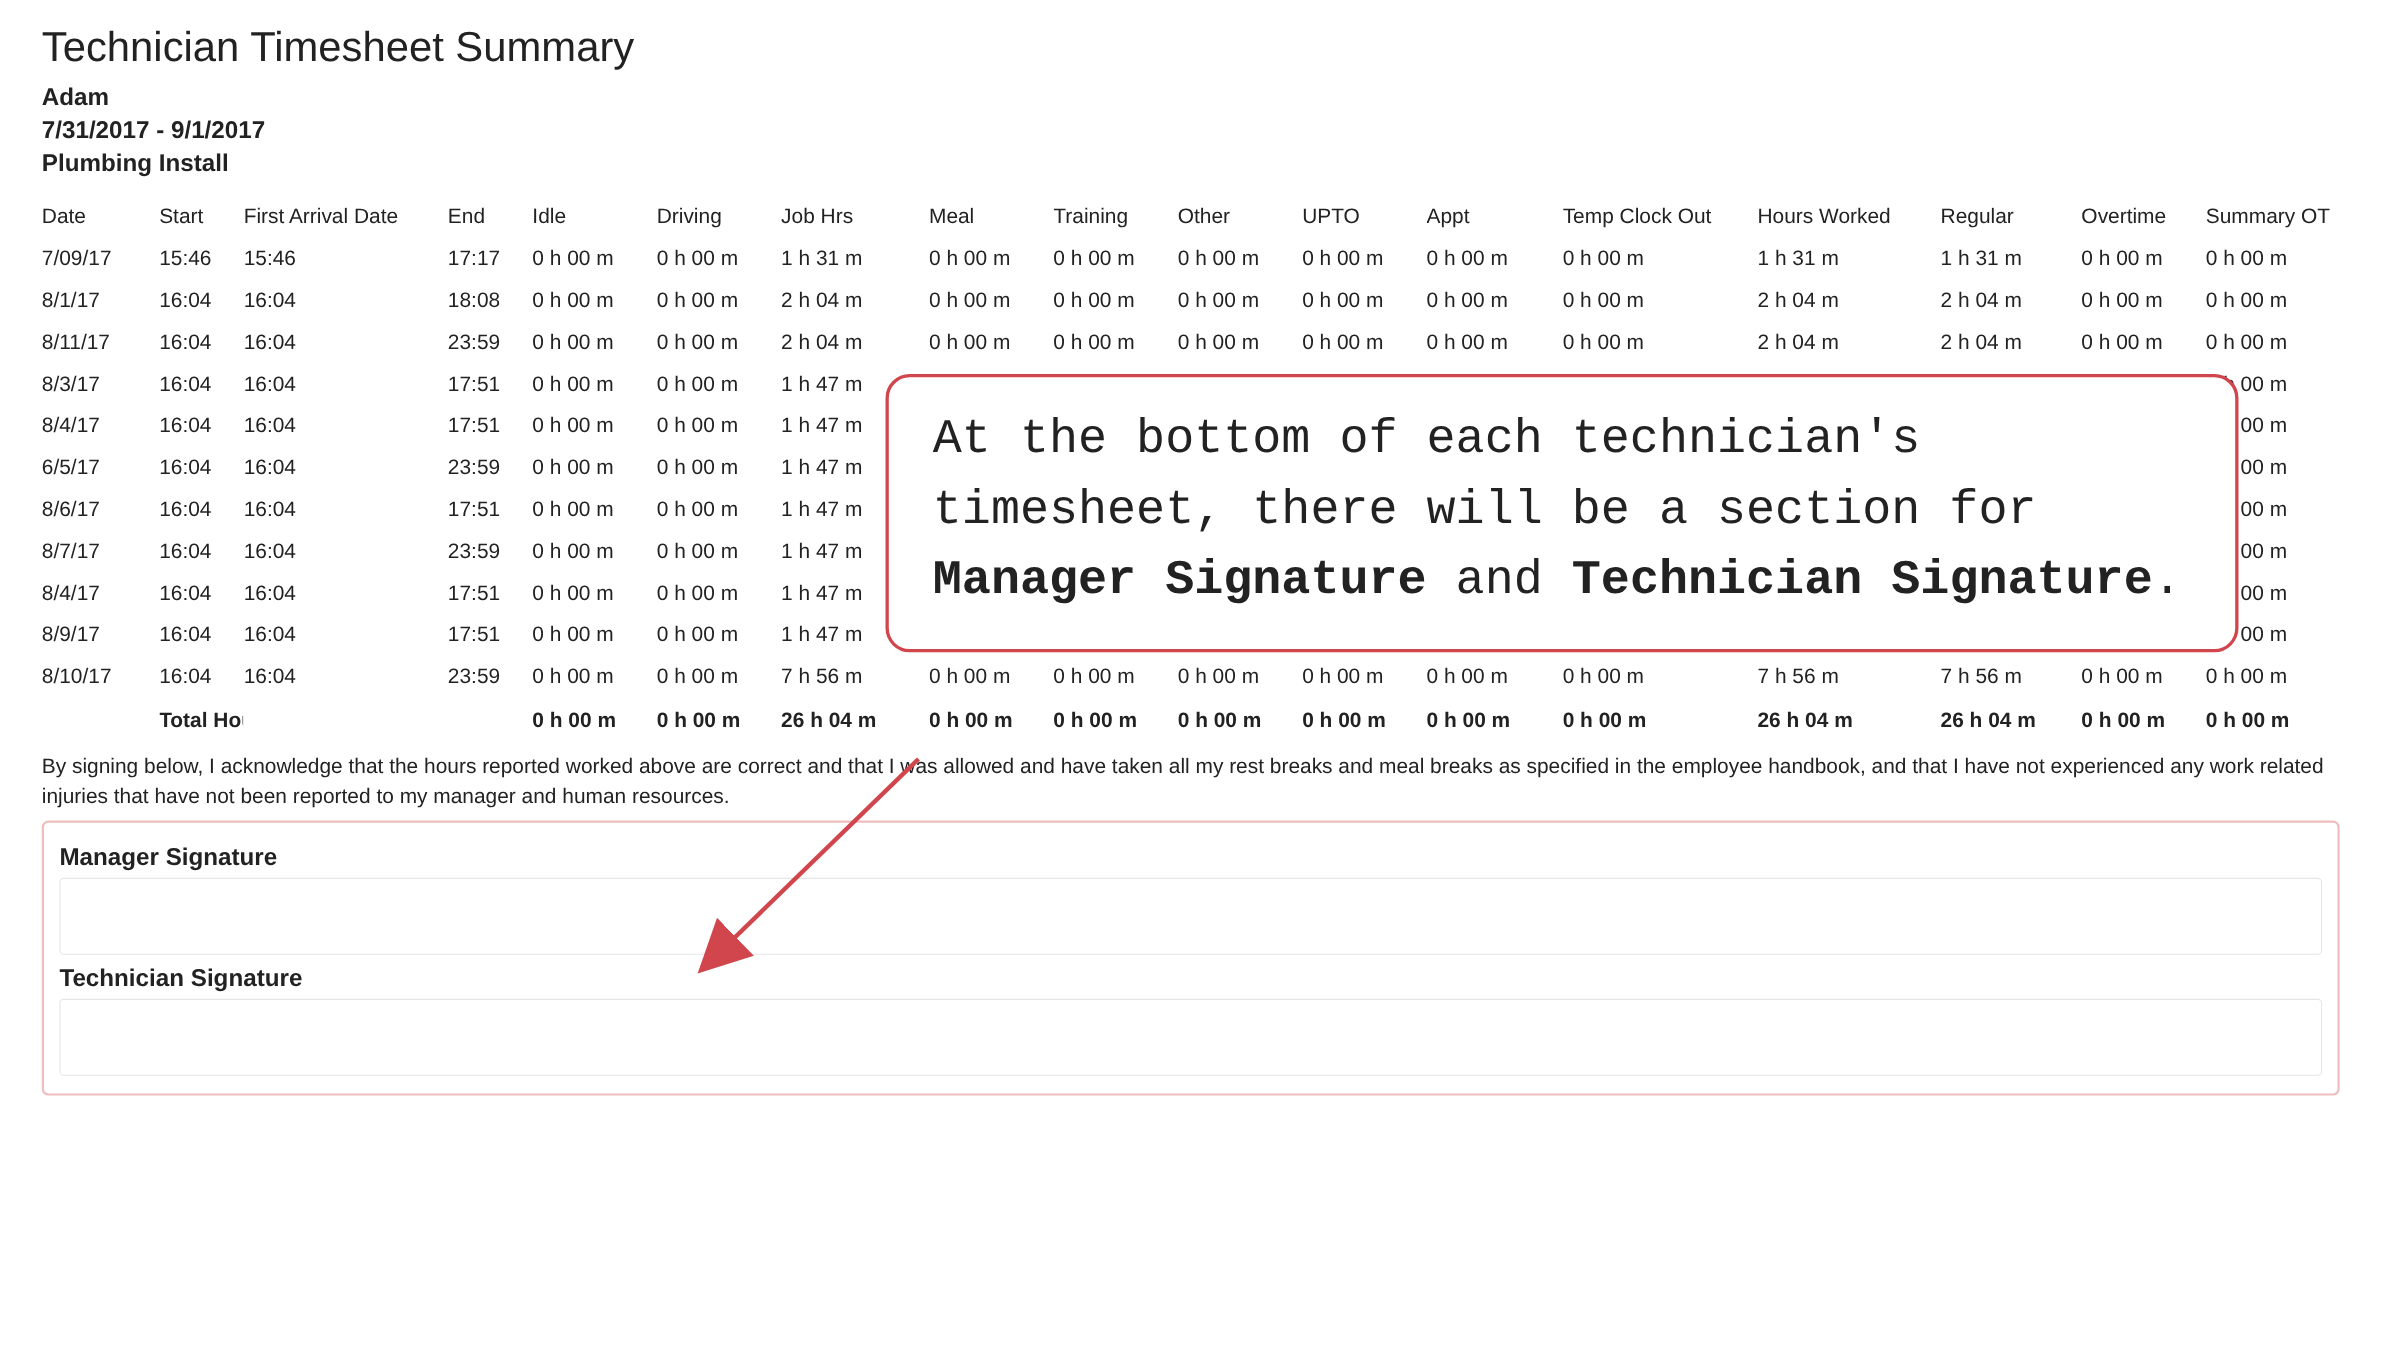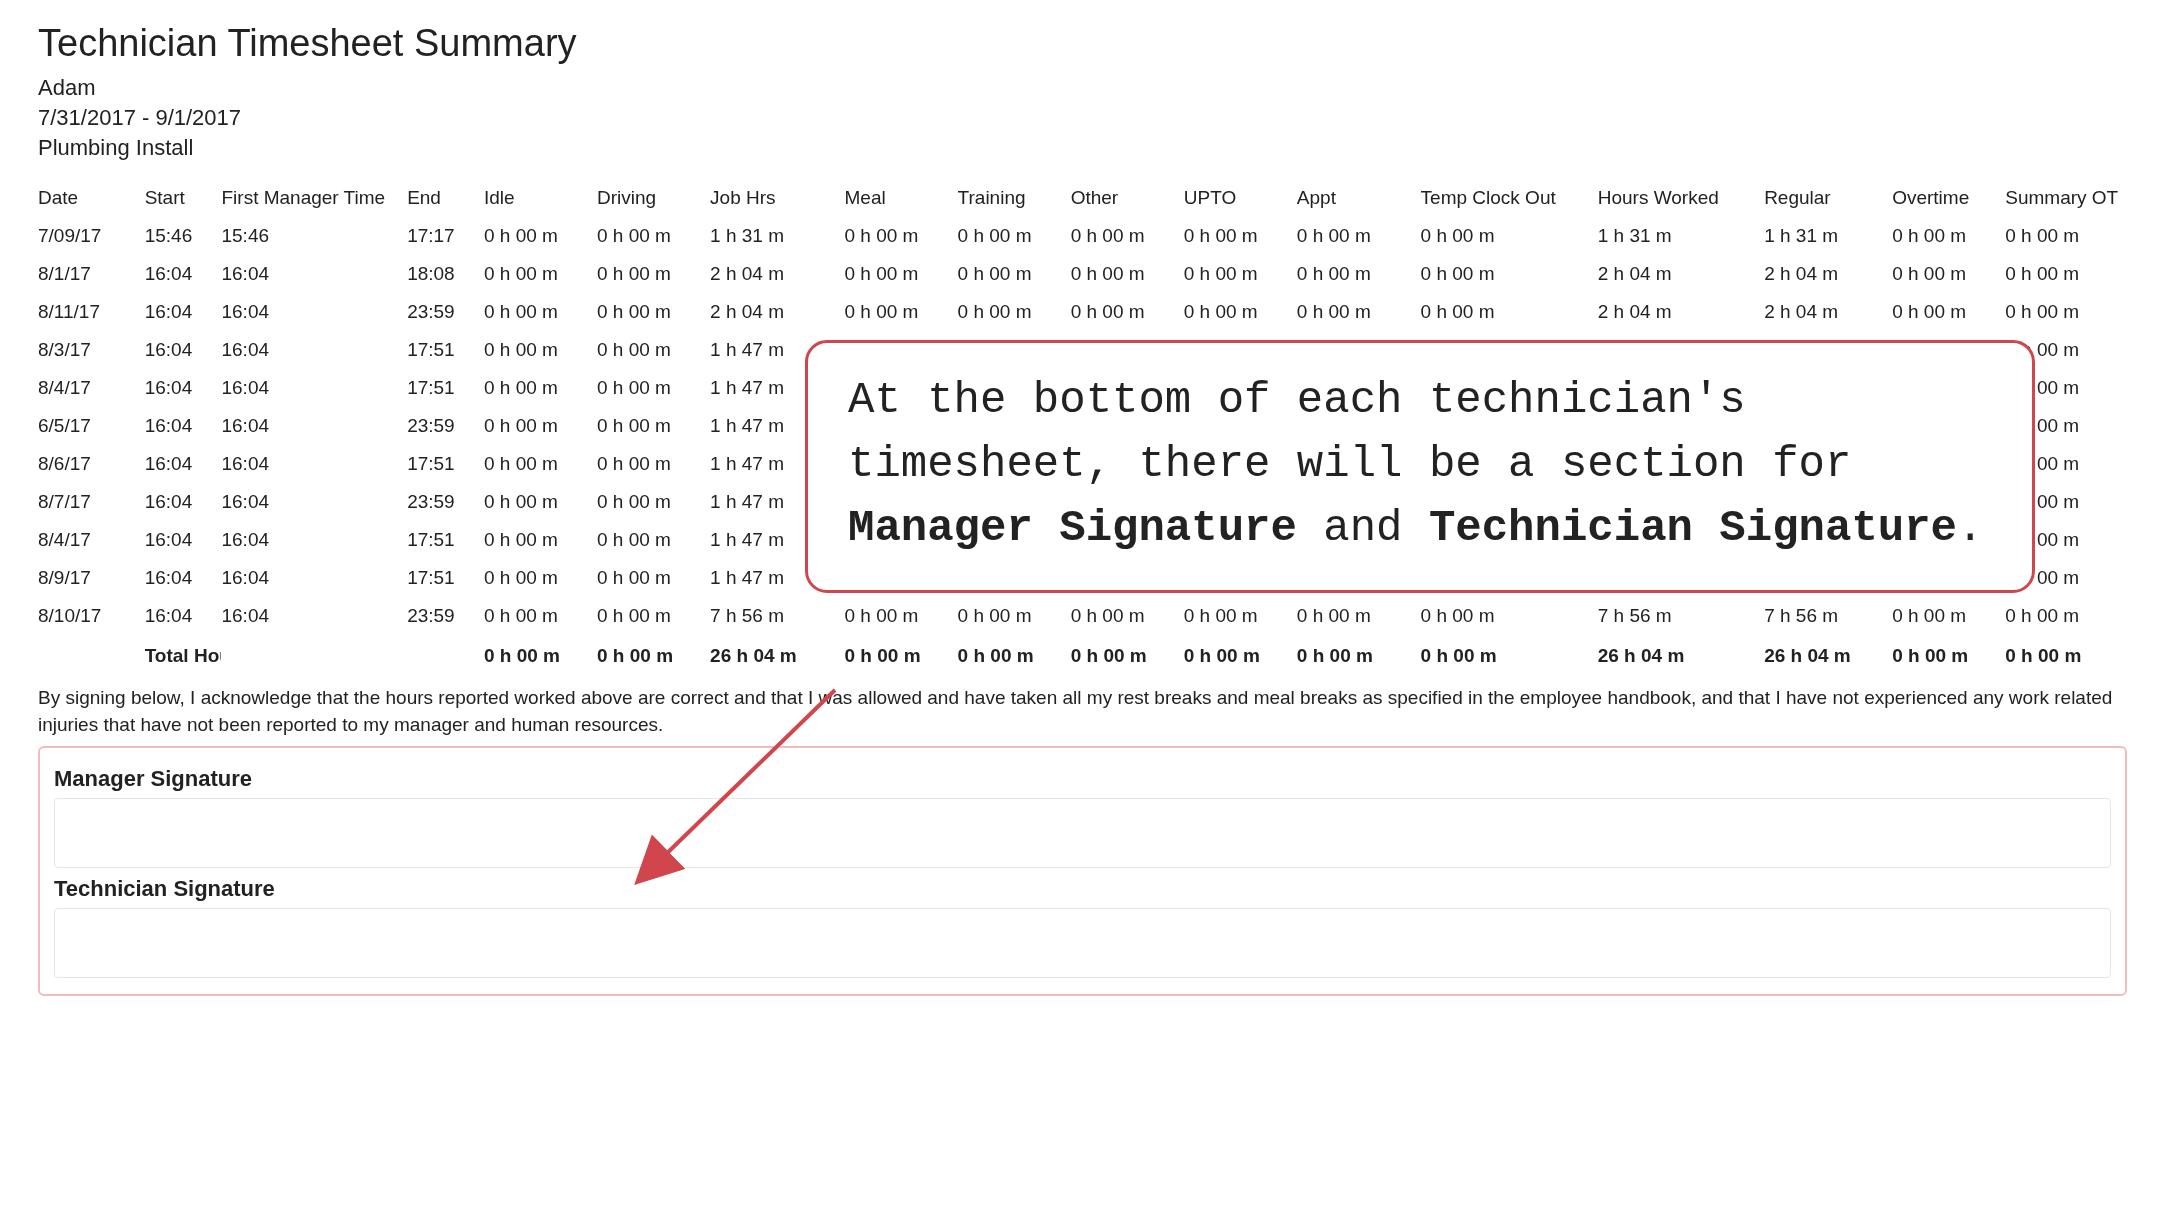--- a/index.html
+++ b/index.html
@@ -11,21 +11,21 @@
     background: #fff;
     width: 2165px;
   }
   h1 {
     font-size: 38px;
     font-weight: 400;
     margin: 0 0 10px 0;
   }
   .meta-line {
     font-size: 22px;
-    font-weight: 400;
+    font-weight: 700;
     margin: 4px 0;
   }
   table {
     border-collapse: collapse;
     width: 100%;
     margin-top: 18px;
     table-layout: fixed;
   }
   th, td {
     text-align: left;
@@ -127,21 +127,21 @@
     <col class="c-temp">
       <col class="c-hours">
       <col class="c-regular">
       <col class="c-ot">
       <col class="c-dot">
   </colgroup>
   <thead>
     <tr>
       <th>Date</th>
       <th>Start</th>
-      <th>First Manager Time</th>
+      <th>First Arrival Date</th>
       <th>End</th>
       <th>Idle</th>
       <th>Driving</th>
       <th>Job Hrs</th>
       <th>Meal</th>
       <th>Training</th>
       <th>Other</th>
       <th>UPTO</th>
       <th>Appt</th>
       <th>Temp Clock Out</th>

